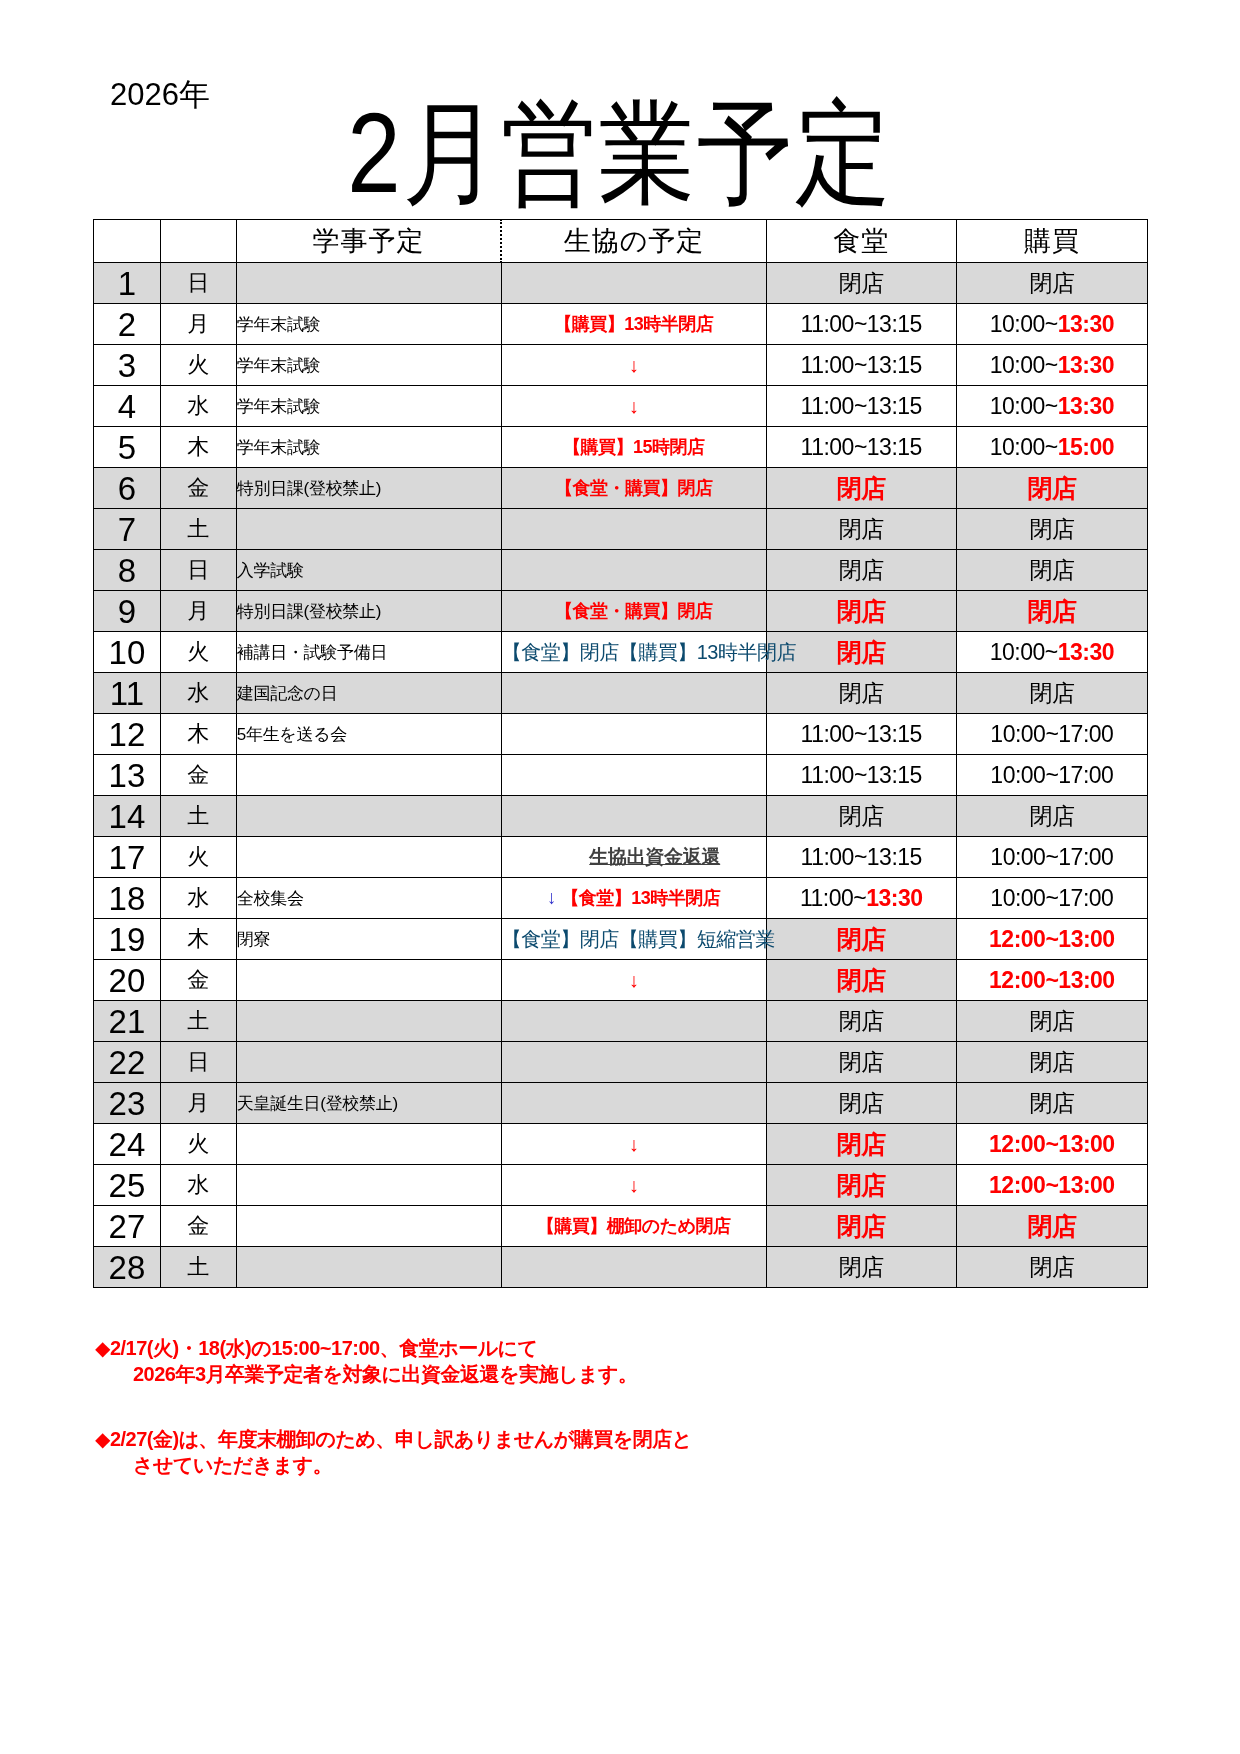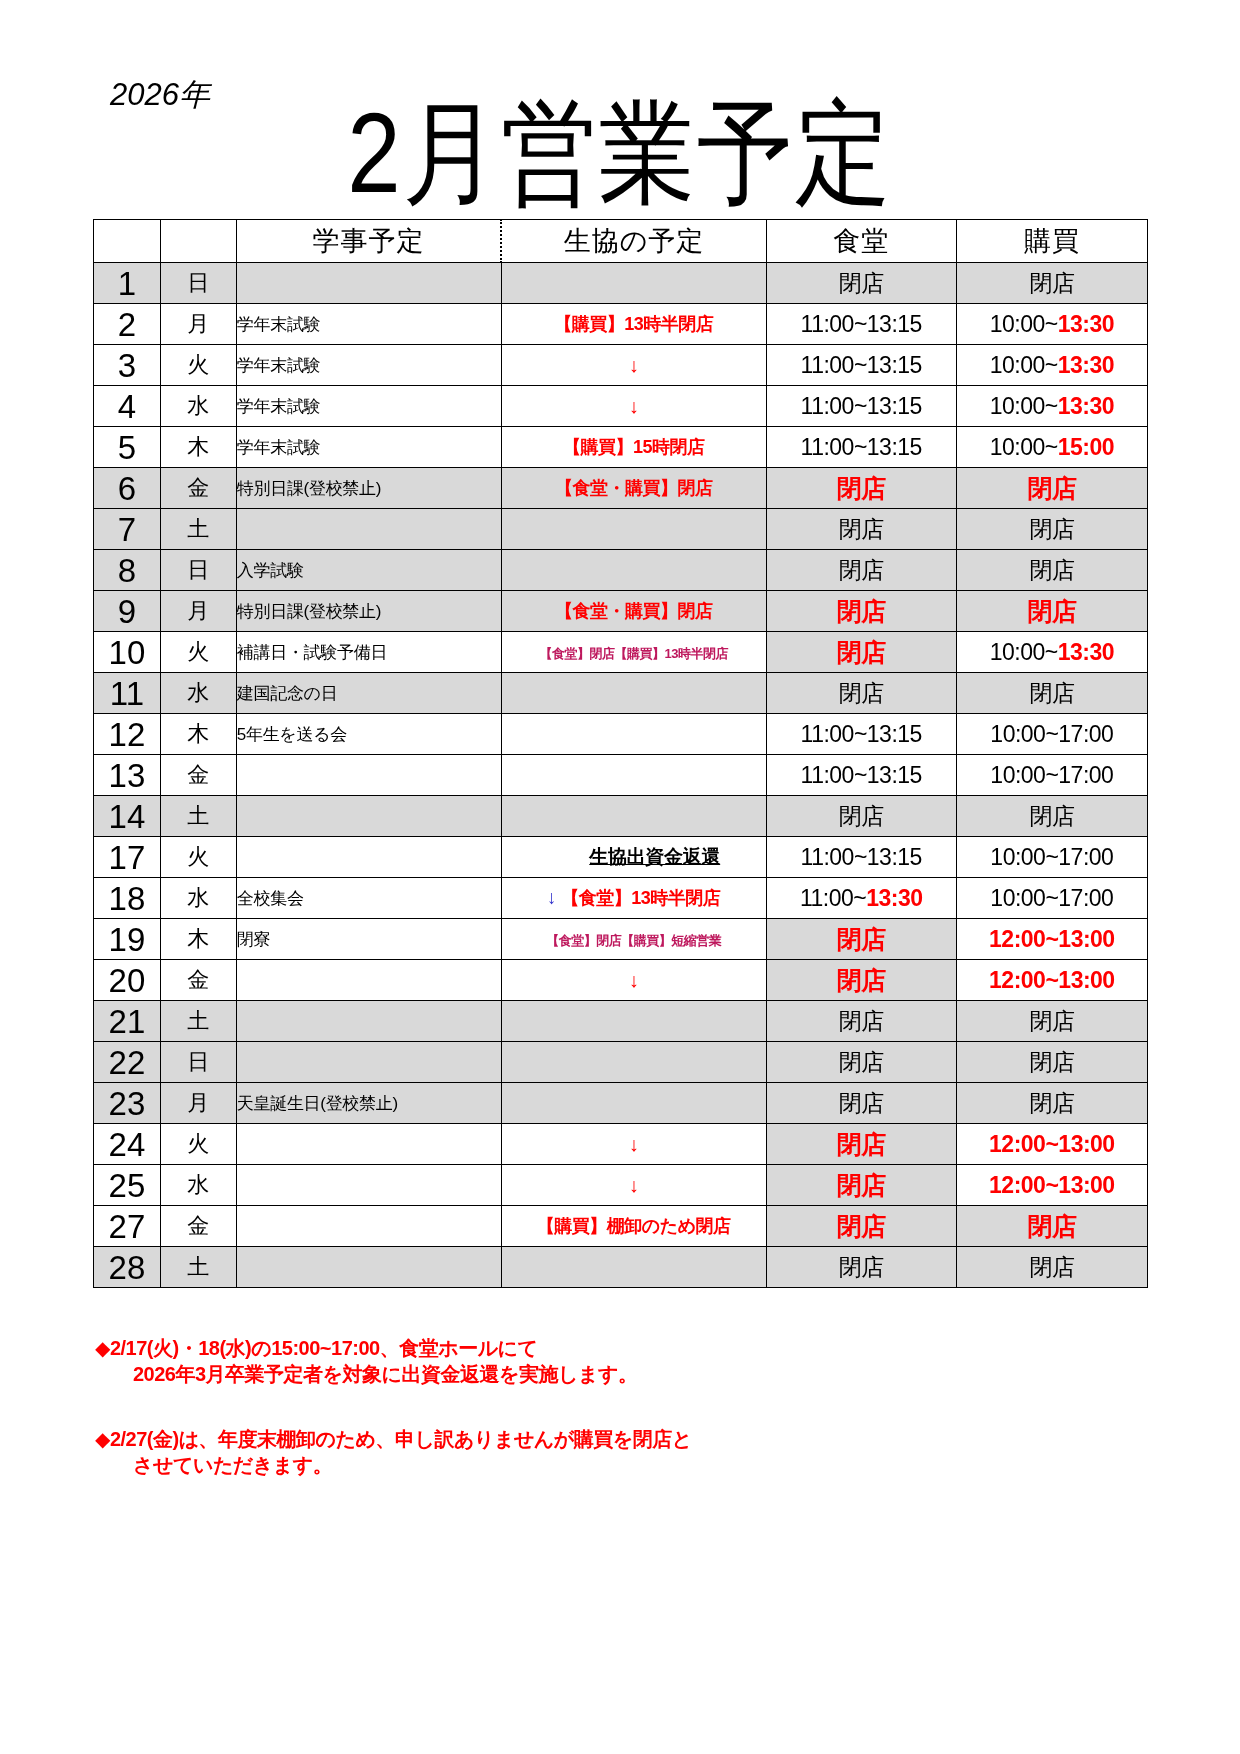--- a/index.html
+++ b/index.html
@@ -23,21 +23,20 @@
   }
 
   
   .year {
     position: absolute;
     left: 110px;
     top: 74px;
     font-size: 31px;
     letter-spacing: 0px;
     white-space: nowrap;
-    font-style: italic;
   }
   .maintitle {
     position: absolute;
     left: 0;
     right: 0;
     top: 96px;
     text-align: center;
     font-size: 96px;
     font-weight: 400;
     letter-spacing: 2px;
@@ -118,25 +117,25 @@
     text-align: center;
     font-size: 23px;
     white-space: nowrap;
     letter-spacing: -0.5px;
   }
 
   
   .sh { background: #d9d9d9; }
   .white { background: #ffffff; }
   .redb     { color: #ff0000; font-weight: bold; }
-  .blueb    { color: #000000; font-weight: bold; text-decoration: underline; margin-left: 42px; }
+  .blueb    { color: #404040; font-weight: bold; text-decoration: underline; margin-left: 42px; }
   .bluearrow{ color: #3333cc; }
   .closed-red { color: #ff0000; font-weight: bold; font-size: 25px; }
   .coop-red { color: #ff0000; font-weight: bold; font-size: 18px; letter-spacing: -0.5px; }
-  .coop-red-sm { color: #be185d; font-weight: bold; font-size: 13px; letter-spacing: -0.5px; }
+  .coop-red-sm { color: #0c4a6e; font-weight: normal; font-size: 20px; letter-spacing: -0.5px; }
   .arrow { color: #ff0000; font-size: 20px; }
 
   
   .notes {
     position: absolute;
     left: 95px;
     top: 1335px;
     width: 1060px;
     color: #ff0000;
   }

